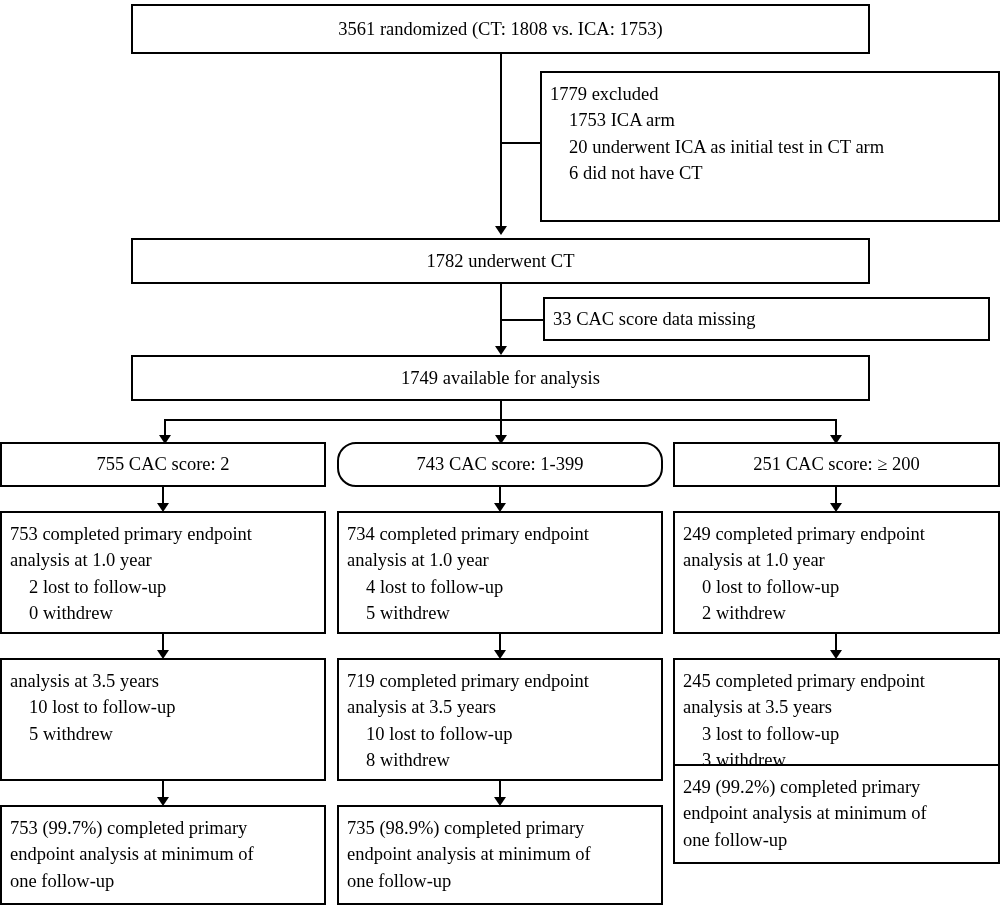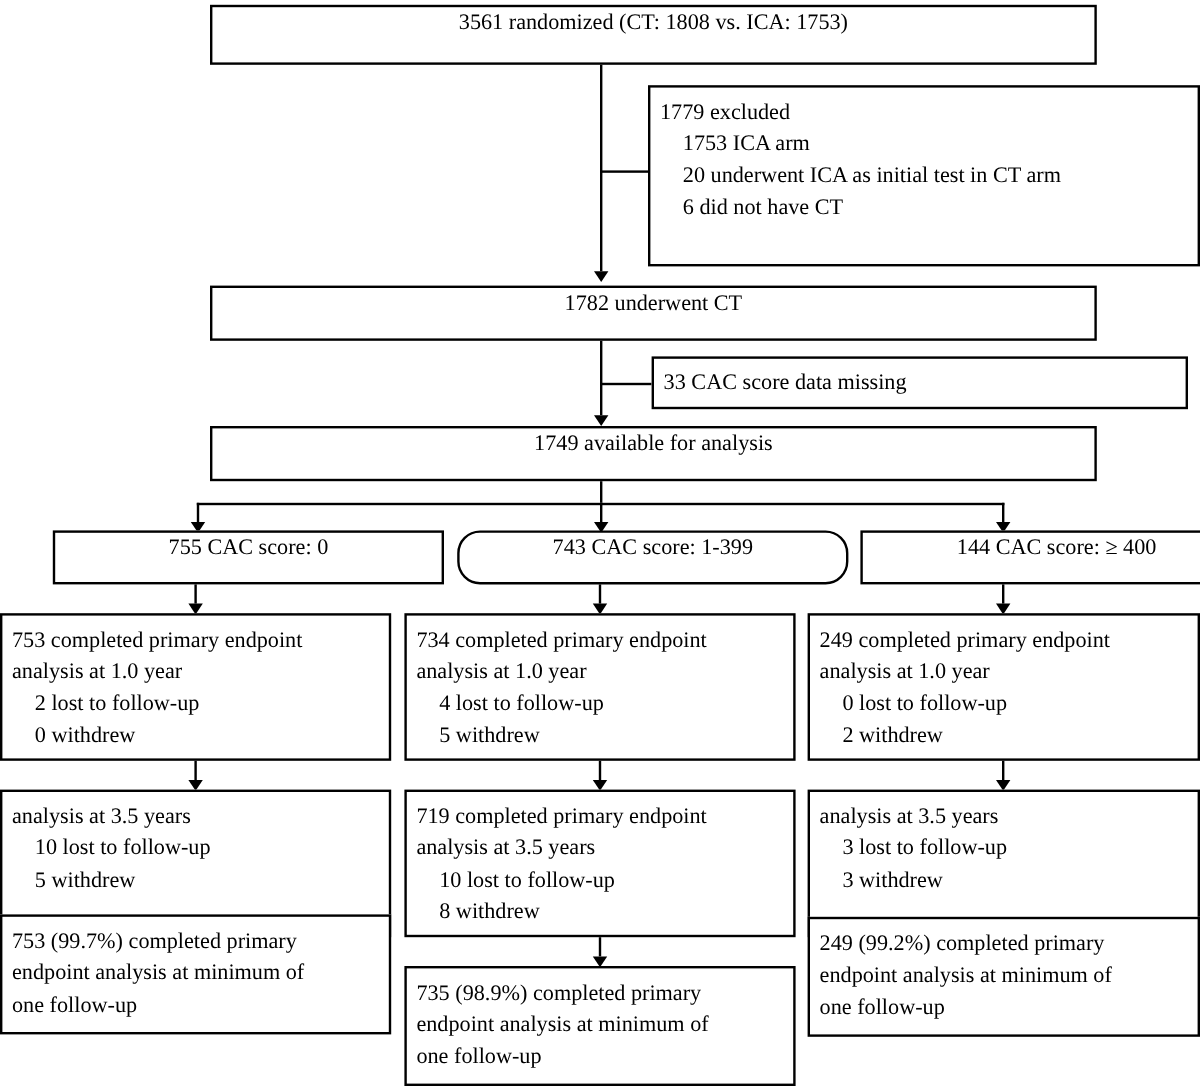--- a/index.html
+++ b/index.html
@@ -20,24 +20,23 @@
     position: absolute;
     box-sizing: border-box;
     border: 2px solid #000000;
     background: #ffffff;
     font-size: 18.5px;
     line-height: 1.42;
     color: #000000;
   }
   .box.center {
     display: flex;
-    align-items: flex-start;
+    align-items: center;
     justify-content: center;
     text-align: center;
-    margin-left: 44px;
   }
   .box.left {
     padding: 8px 16px 8px 8px;
     text-align: left;
   }
   .box .line {
     white-space: nowrap;
   }
   .box .line.indent {
     padding-left: 19px;
@@ -98,21 +97,21 @@
   <div class="conn vline" style="left:500px; top:401px; height:18px;"></div>
   <div class="conn hline" style="left:164px; top:419px; width:673px;"></div>
   <div class="conn vline" style="left:164px; top:419px; height:16px;"></div>
   <div class="conn vline" style="left:500px; top:419px; height:16px;"></div>
   <div class="conn vline" style="left:835px; top:419px; height:16px;"></div>
   <div class="arrow" style="left:159px; top:435px;"></div>
   <div class="arrow" style="left:495px; top:435px;"></div>
   <div class="arrow" style="left:830px; top:435px;"></div>
 
   <div class="box center" style="left:0px; top:442px; width:326px; height:45px;">
-    <span class="line">755 CAC score: 0</span>
+    <span class="line">755 CAC score: 2</span>
   </div>
   <div class="conn vline" style="left:162px; top:487px; height:16px;"></div>
   <div class="arrow" style="left:157px; top:503px;"></div>
 
   <div class="box left" style="left:0px; top:511px; width:326px; height:123px;">
     <div class="line">753 completed primary endpoint</div>
     <div class="line">analysis at 1.0 year</div>
     <div class="line indent">2 lost to follow-up</div>
     <div class="line indent">0 withdrew</div>
   </div>
@@ -120,21 +119,21 @@
   <div class="arrow" style="left:157px; top:650px;"></div>
 
   <div class="box left" style="left:0px; top:658px; width:326px; height:123px;">
     <div class="line">analysis at 3.5 years</div>
     <div class="line indent">10 lost to follow-up</div>
     <div class="line indent">5 withdrew</div>
   </div>
   <div class="conn vline" style="left:162px; top:781px; height:16px;"></div>
   <div class="arrow" style="left:157px; top:797px;"></div>
 
-  <div class="box left" style="left:0px; top:762px; width:326px; height:100px;">
+  <div class="box left" style="left:0px; top:805px; width:326px; height:100px;">
     <div class="line">753 (99.7%) completed primary</div>
     <div class="line">endpoint analysis at minimum of</div>
     <div class="line">one follow-up</div>
   </div>
 
   <div class="box center" style="left:337px; top:442px; width:326px; height:45px;border-radius:19px;">
     <span class="line">743 CAC score: 1-399</span>
   </div>
   <div class="conn vline" style="left:499px; top:487px; height:16px;"></div>
   <div class="arrow" style="left:494px; top:503px;"></div>
@@ -157,35 +156,36 @@
   <div class="conn vline" style="left:499px; top:781px; height:16px;"></div>
   <div class="arrow" style="left:494px; top:797px;"></div>
 
   <div class="box left" style="left:337px; top:805px; width:326px; height:100px;">
     <div class="line">735 (98.9%) completed primary</div>
     <div class="line">endpoint analysis at minimum of</div>
     <div class="line">one follow-up</div>
   </div>
 
   <div class="box center" style="left:673px; top:442px; width:327px; height:45px;">
-    <span class="line">144 CAC score: ≥ 400</span>
+    <span class="line">251 CAC score: ≥ 200</span>
   </div>
   <div class="conn vline" style="left:835px; top:487px; height:16px;"></div>
   <div class="arrow" style="left:830px; top:503px;"></div>
 
   <div class="box left" style="left:673px; top:511px; width:327px; height:123px;">
     <div class="line">249 completed primary endpoint</div>
     <div class="line">analysis at 1.0 year</div>
     <div class="line indent">0 lost to follow-up</div>
     <div class="line indent">2 withdrew</div>
   </div>
   <div class="conn vline" style="left:835px; top:634px; height:16px;"></div>
   <div class="arrow" style="left:830px; top:650px;"></div>
 
   <div class="box left" style="left:673px; top:658px; width:327px; height:123px;">
+    <div class="line">245 completed primary endpoint</div>
     <div class="line">analysis at 3.5 years</div>
     <div class="line indent">3 lost to follow-up</div>
     <div class="line indent">3 withdrew</div>
   </div>
   <div class="conn vline" style="left:835px; top:781px; height:16px;"></div>
   <div class="arrow" style="left:830px; top:797px;"></div>
 
   <div class="box left" style="left:673px; top:764px; width:327px; height:100px;">
     <div class="line">249 (99.2%) completed primary</div>
     <div class="line">endpoint analysis at minimum of</div>

